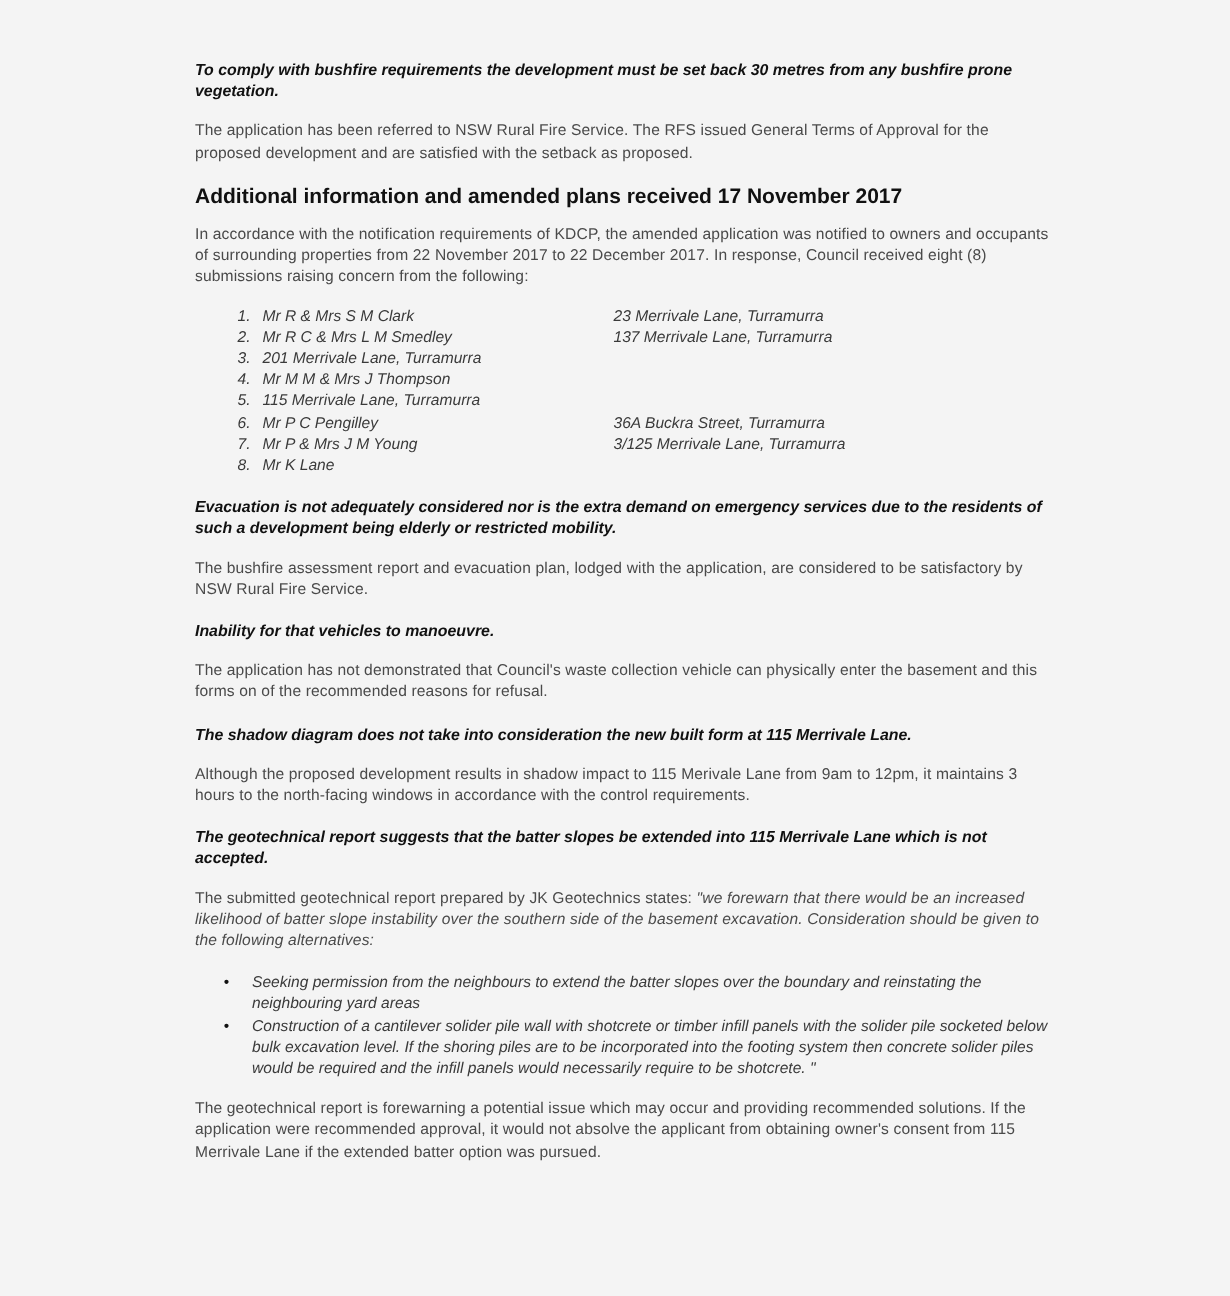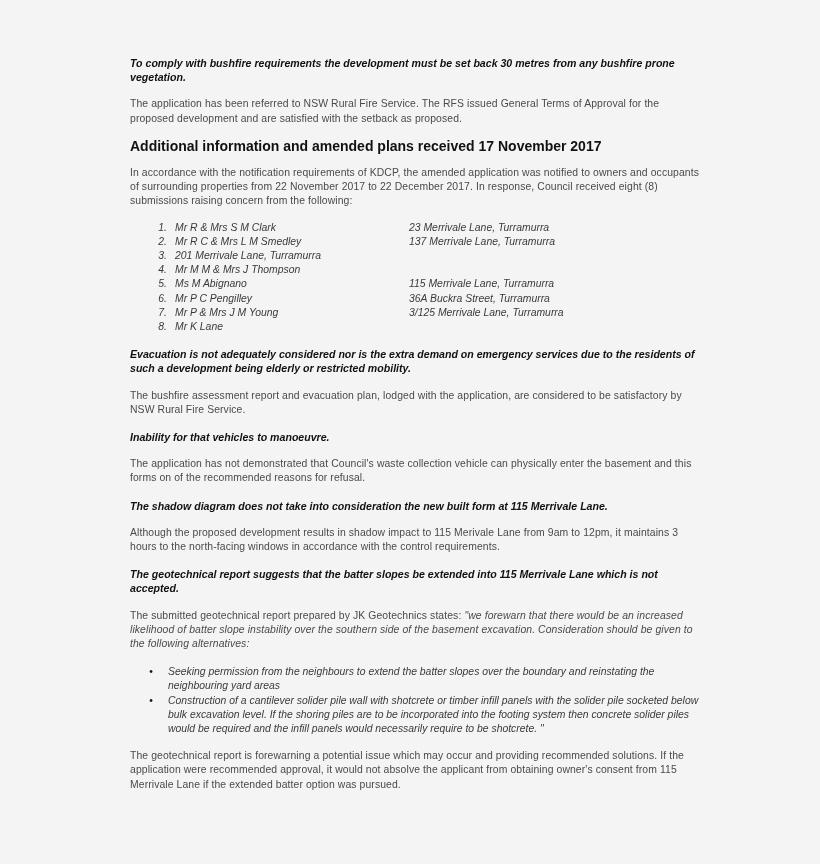--- a/index.html
+++ b/index.html
@@ -10,21 +10,20 @@
     color: #3c3c3c;
     position: relative;
     overflow: hidden;
   }
   .page {
     position: absolute;
     left: 130px; top: 40px;
     width: 570px;
     font-size: 10.4px;
     line-height: 14.2px;
-    margin-top: 16px;
   }
   p { margin: 0; }
   .heading-italic {
     font-style: italic; font-weight: bold; color: #111;
     font-size: 10.6px;
   }
   .heading-bold { font-weight: bold; color: #111; font-size: 14px; }
   .body { color: #4a4a4a; letter-spacing: 0.1px; }
   .gap { margin-top: 13px; }
   .list { margin: 12px 0 0 0; padding: 0; list-style: none; }
@@ -61,21 +60,20 @@
     <li>
         <span class="num">3.</span>
         <span class="addr">201 Merrivale Lane, Turramurra</span>
       </li>
     <li>
         <span class="num">4.</span>
         <span class="name">Mr M M &amp; Mrs J Thompson</span>
       </li>
     <li>
         <span class="num">5.</span>
-        <span class="name">Ms M Abignano</span>
         <span class="addr">115 Merrivale Lane, Turramurra</span>
       </li>
     <li>
         <span class="num">6.</span>
         <span class="name">Mr P C Pengilley</span>
         <span class="addr">36A Buckra Street, Turramurra</span>
       </li>
     <li>
         <span class="num">7.</span>
         <span class="name">Mr P &amp; Mrs J M Young</span>

